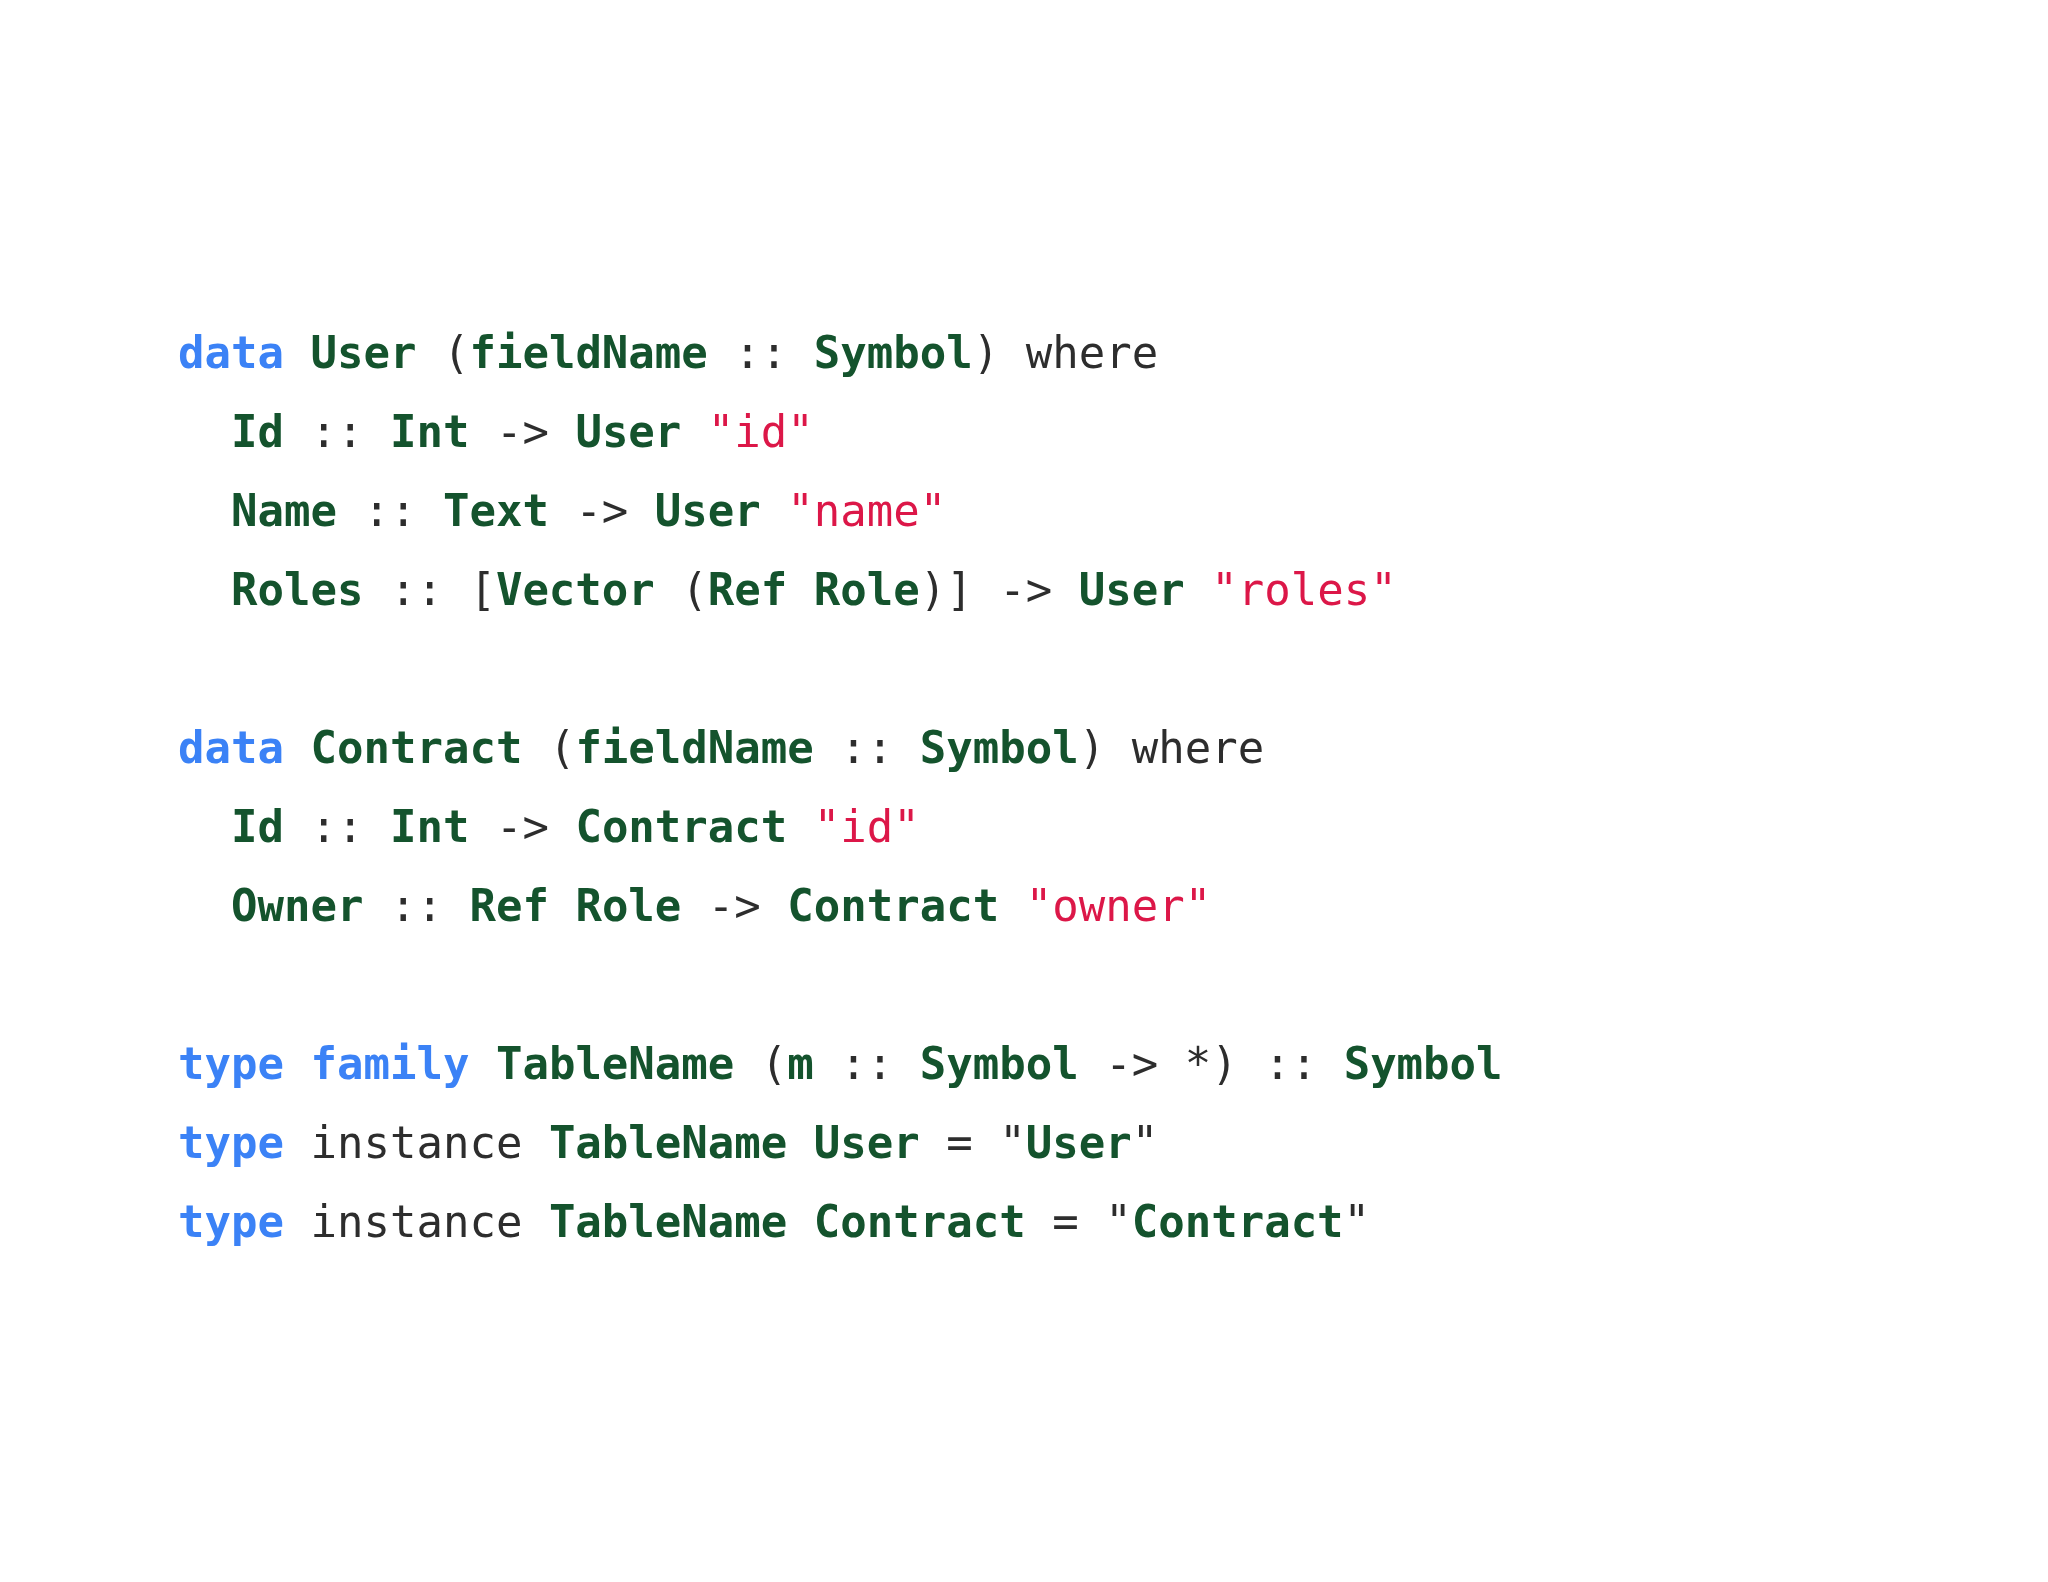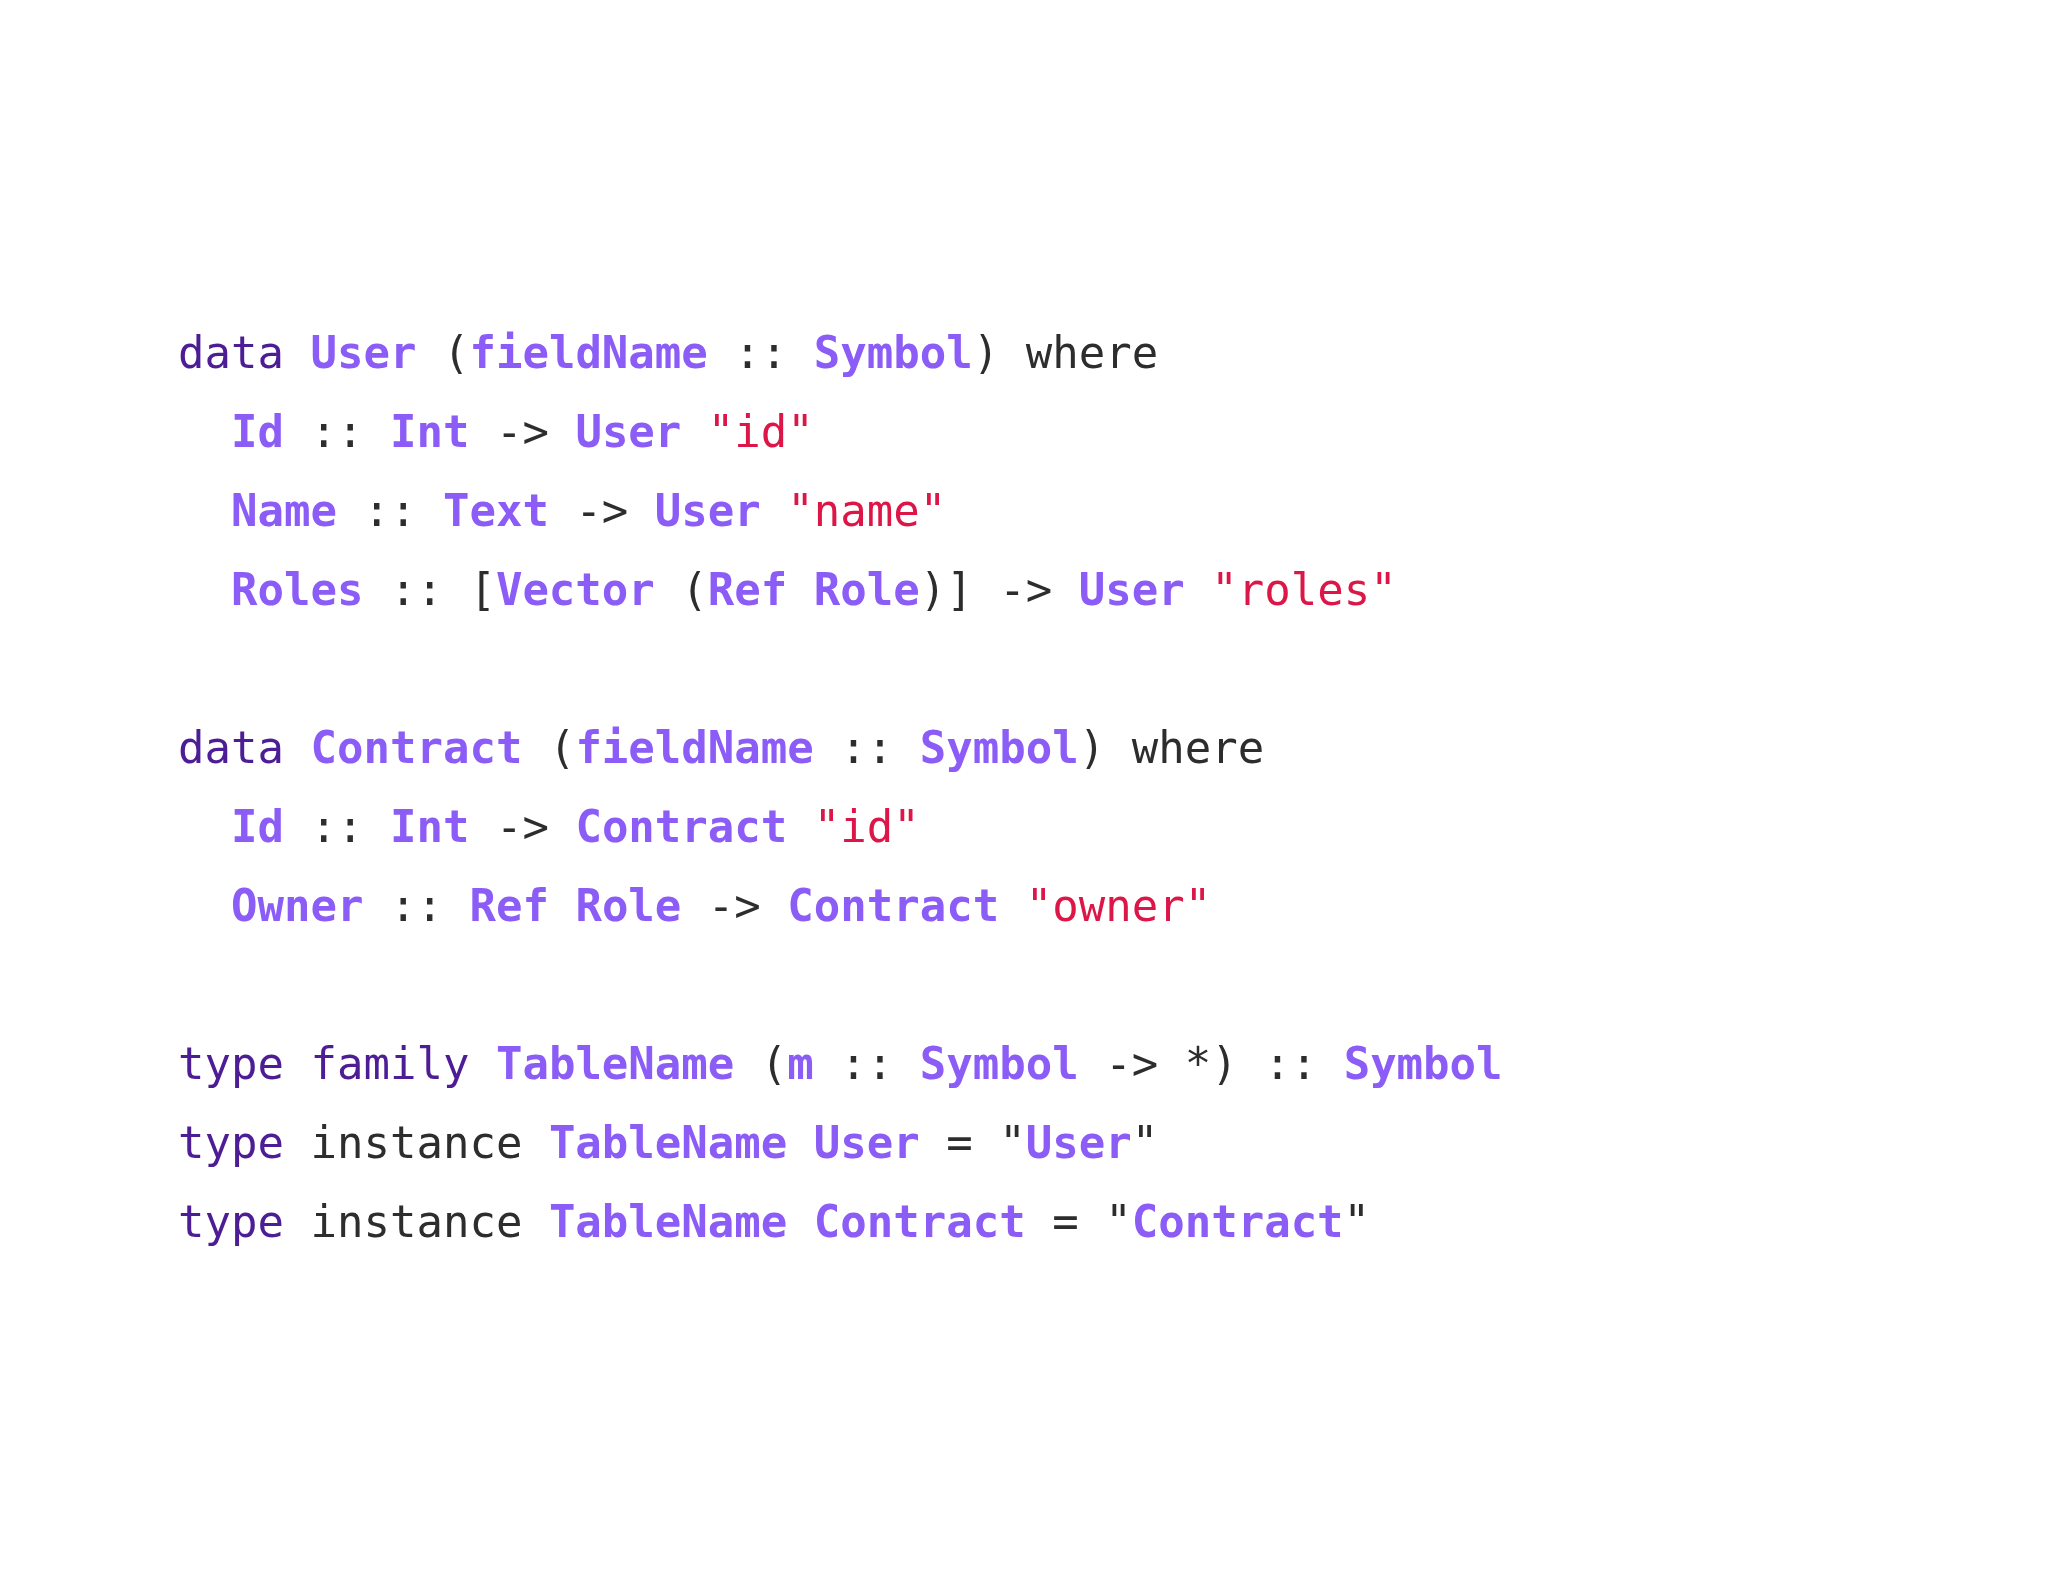--- a/index.html
+++ b/index.html
@@ -18,29 +18,29 @@
     left: 178px;
     top: 313px;
     font-size: 44px;
     line-height: 79px;
     white-space: pre;
   }
   .code-line {
     height: 79px;
   }
   .tok-kw {
-    color: #4c1d95;
-    font-weight: 400;
+    color: #3b82f6;
+    font-weight: 700;
   }
   .tok-pl {
     color: #2d2d2d;
     font-weight: 400;
   }
   .tok-ty {
-    color: #8b5cf6;
+    color: #14532d;
     font-weight: 700;
   }
   .tok-st {
     color: #dc1748;
     font-weight: 400;
   }
 </style>
 </head>
 <body>
 

